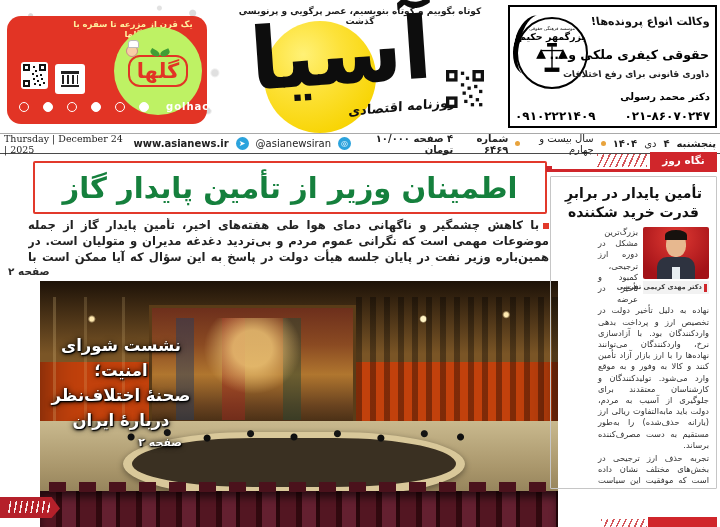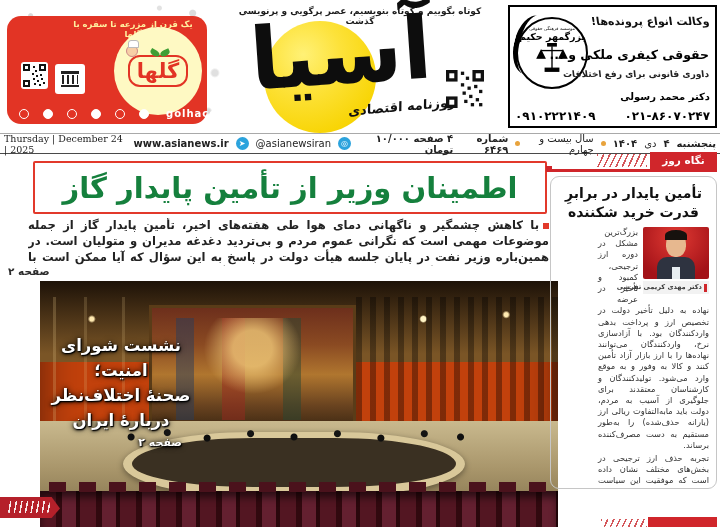--- a/index.html
+++ b/index.html
@@ -9,34 +9,34 @@
 
   
   .golha-ad { left:4px; top:3px; width:222px; height:127px; background:#fff; border-radius:6px; overflow:hidden;
     background-image:radial-gradient(circle at 12% 10%, #d9d9d9 2px, transparent 3px),
       radial-gradient(circle at 85% 8%, #dcdcdc 3px, transparent 4px),
       radial-gradient(circle at 70% 4%, #e2e2e2 2px, transparent 3px),
       radial-gradient(circle at 95% 55%, #e0e0e0 3px, transparent 5px),
       radial-gradient(circle at 92% 85%, #dadada 2px, transparent 4px); }
   .golha-red { position:absolute; left:3px; top:13px; width:200px; height:108px; background:#e23425; border-radius:14px; }
   .golha-banner { position:absolute; top:3px; right:10px; width:128px; color:#ffef9f; font-size:8.5px; font-weight:bold; text-align:center; direction:rtl; }
-  .golha-circle { position:absolute; right:5px; top:11px; width:88px; height:88px; background:#fef9c3; border-radius:50%; display:flex; align-items:center; justify-content:center; }
+  .golha-circle { position:absolute; right:5px; top:11px; width:88px; height:88px; background:#bef264; border-radius:50%; display:flex; align-items:center; justify-content:center; }
   .golha-logo { border:2.5px solid #e23425; border-radius:12px; padding:2px 7px; color:#e23425; font-size:21px; font-weight:bold; position:relative; }
   .golha-leaf { position:absolute; top:-7px; right:16px; width:10px; height:6px; background:#3f9e35; border-radius:50% 0 50% 50%; transform:rotate(-25deg); }
   .golha-leaf.l2 { right:26px; transform:rotate(30deg) scaleX(-1); }
   .golha-chef { position:absolute; top:-12px; left:-4px; width:12px; height:12px; background:#f7cfa6; border-radius:50%; border:1px solid #c88; }
   .golha-chef:before { content:""; position:absolute; top:-6px; left:1px; width:9px; height:6px; background:#fff; border-radius:3px 3px 0 0; border:1px solid #bbb; }
   .qr-box { position:absolute; left:14px; top:46px; width:27px; height:27px; background:#fff; border-radius:3px; padding:2px; }
   .unesco-box { position:absolute; left:48px; top:48px; width:30px; height:30px; background:#fff; border-radius:3px; display:flex; align-items:center; justify-content:center; }
   .temple { width:18px; height:16px; position:relative; }
   .temple:before { content:""; position:absolute; top:0; left:0; right:0; height:3px; background:#222; }
   .temple:after { content:""; position:absolute; bottom:0; left:0; right:0; height:2px; background:#222; }
   .temple .cols { position:absolute; top:4px; bottom:3px; left:1px; right:1px;
     background:repeating-linear-gradient(90deg, #222 0 2px, transparent 2px 5px); }
-  .golha-social { position:absolute; bottom:5px; left:12px; display:flex; align-items:center; gap:14px; direction:ltr; }
+  .golha-social { position:absolute; bottom:12px; left:12px; display:flex; align-items:center; gap:14px; direction:ltr; }
   .soc-dot { width:10px; height:10px; border:1.5px solid #fff; border-radius:50%; display:inline-block; }
   .soc-dot.fill { background:#fff; }
   .golha-handle { color:#fff; font-weight:bold; font-size:10px; letter-spacing:1px; margin-left:3px; }
 
   
   .tagline { left:228px; top:6px; width:264px; text-align:center; font-size:9px; font-weight:bold; color:#1d1d1d; direction:rtl; }
   .sun { left:264px; top:21px; width:112px; height:112px; border-radius:50%;
     background:radial-gradient(circle at 35% 30%, #fff176 0%, #fde23a 35%, #f8d506 75%, #f0ca00 100%); }
   .asia-logo { left:250px; top:-4px; width:168px; text-align:center; font-size:86px; font-weight:bold; color:#0d0d0d; transform:rotate(-4deg); line-height:1.35; }
   .asia-sub { left:348px; top:99px; font-size:13px; font-weight:bold; color:#111; transform:rotate(-5deg) skewX(-6deg); direction:rtl; }
@@ -123,21 +123,21 @@
   .ph-cap-line { font-size:16.5px; font-weight:bold; line-height:25px; }
   .ph-cap-page { font-size:11px; font-weight:bold; margin-top:3px; text-align:right; padding-right:14px; }
 
   
   .dv-tag { left:650px; top:152px; width:67px; height:17px; background:#d0262b; color:#fff; font-size:10.5px; font-weight:bold;
     text-align:center; line-height:17px; direction:rtl; }
   .hatch { background:repeating-linear-gradient(115deg, #d4565a 0 1.5px, transparent 1.5px 5.5px); }
   .dv-hatch { left:597px; top:154px; width:50px; height:13px; }
   .dv-line { left:549px; top:169px; width:168px; height:2.5px; background:#d0262b; }
   .dv-sq { left:546px; top:166px; width:6px; height:6px; background:#d0262b; }
-  .dv-box { left:550px; top:176px; width:167px; height:313px; border:1px solid #c6c6c6; border-radius:9px; padding:7px 7px 4px; overflow:hidden; }
+  .dv-box { left:550px; top:176px; width:167px; height:313px; border:1px solid #c6c6c6; border-radius:1px; padding:7px 7px 4px; overflow:hidden; }
   .dv-title { text-align:center; direction:rtl; font-size:14px; font-weight:bold; color:#101010; line-height:19px; margin-bottom:5px; }
   .dv-content { direction:rtl; text-align:justify; font-size:8.3px; line-height:11.2px; color:#333; }
   .dv-photo-wrap { float:right; width:66px; margin-left:5px; margin-bottom:2px; }
   .dv-photo { width:66px; height:52px; position:relative; overflow:hidden; border-radius:2px;
     background:radial-gradient(circle at 50% 20%, #e03a33, #a31218 80%); }
   .dv-suit { position:absolute; bottom:-8px; left:14px; width:38px; height:30px; background:#2e3340; border-radius:10px 10px 0 0; }
   .dv-shirt { position:absolute; bottom:-2px; left:29px; width:8px; height:14px; background:#e8eef2; }
   .dv-face { position:absolute; top:6px; left:23px; width:20px; height:24px; background:#e7b88f; border-radius:45%; }
   .dv-hair { position:absolute; top:3px; left:22px; width:22px; height:10px; background:#17120e; border-radius:50% 50% 0 0; }
   .dv-photo-cap { display:flex; align-items:center; gap:2px; margin-top:2px; background:#f2f2f2; padding:1px 2px; }

